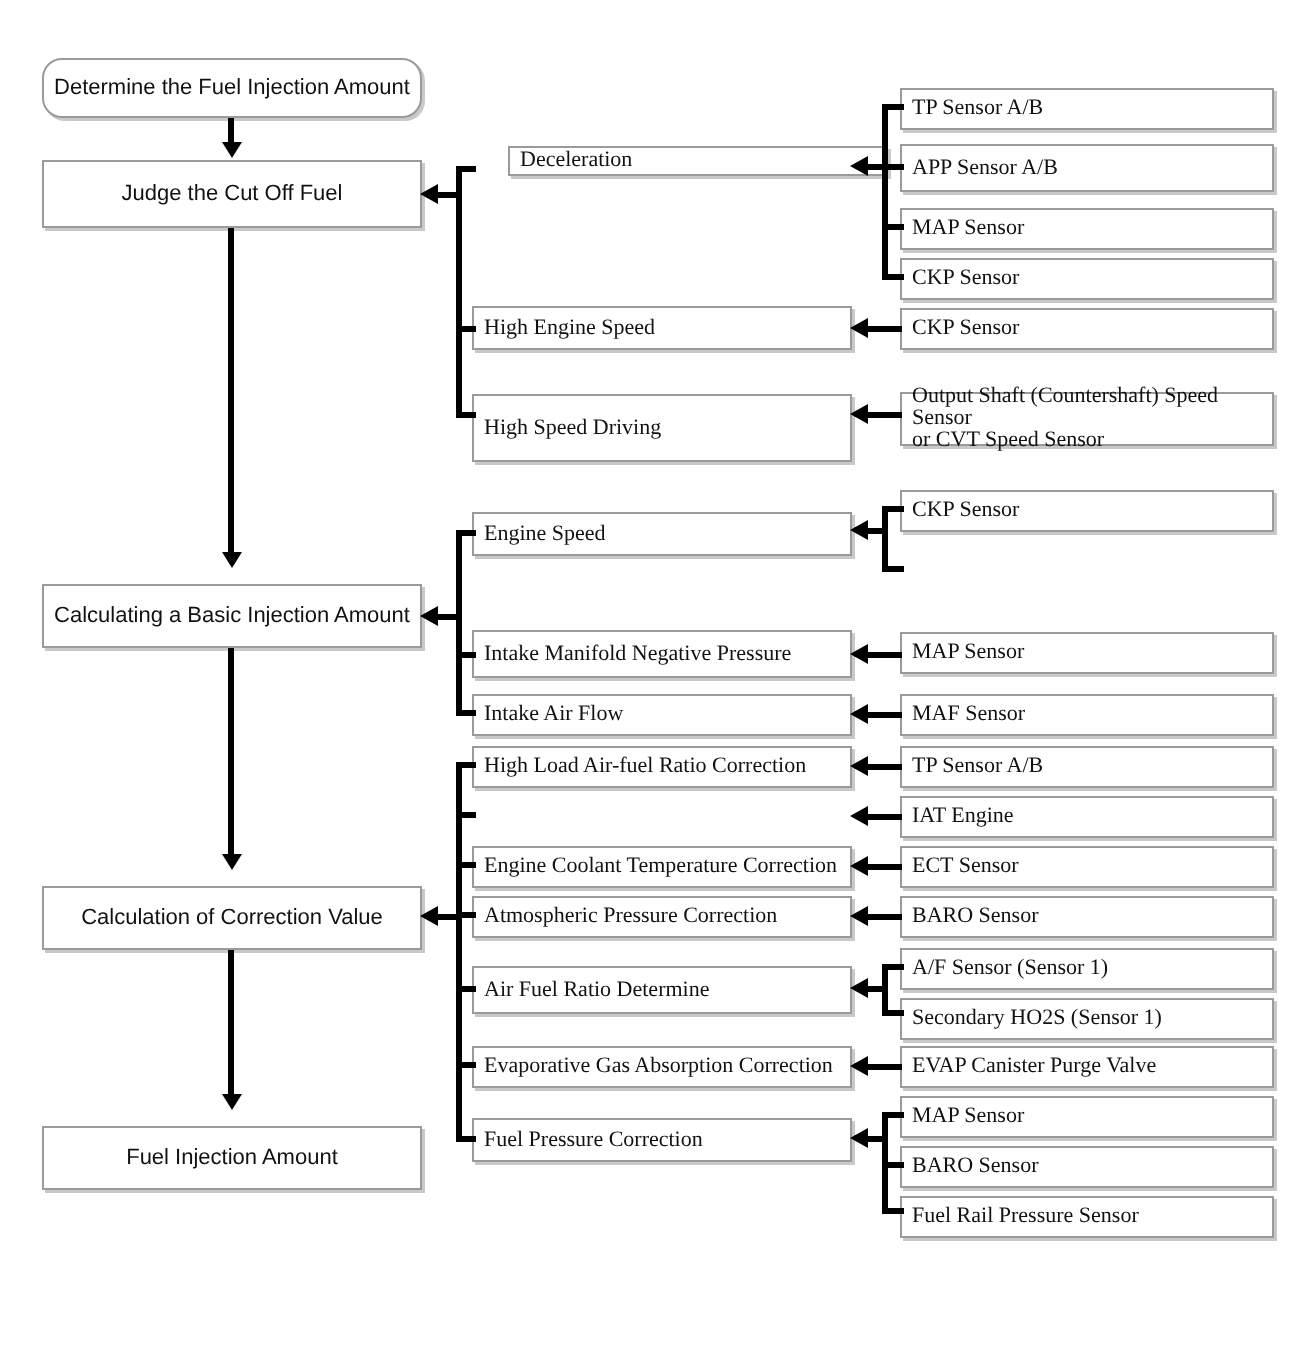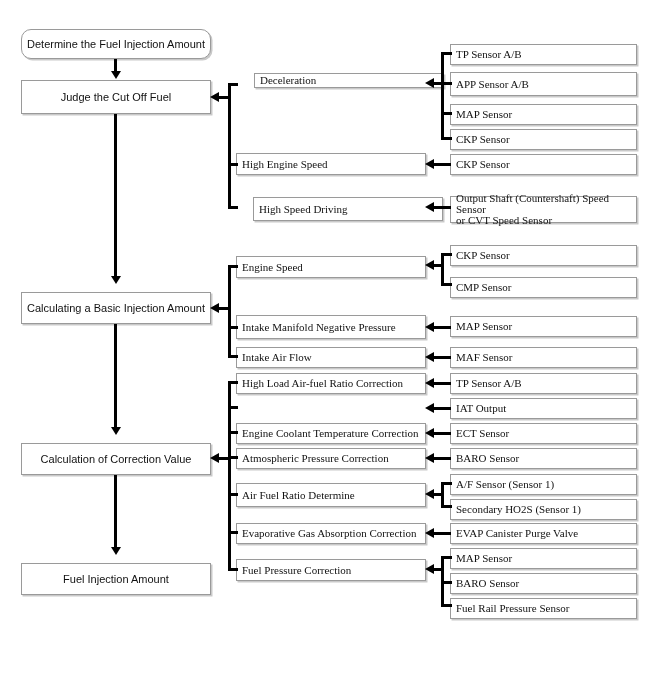--- a/index.html
+++ b/index.html
@@ -112,21 +112,21 @@
 
   <div class="vline" style="left:114px; top:475px; height:74px;"></div>
   <div class="arrow-down" style="left:111px; top:547px;"></div>
 
   <div class="node left" style="left:224px; top:73px; width:190px; height:15px;margin-left:30px;">
     <span class="txt">Deceleration</span>
   </div>
   <div class="node left" style="left:236px; top:153px; width:190px; height:22px;">
     <span class="txt">High Engine Speed</span>
   </div>
-  <div class="node left" style="left:253px; top:197px; width:190px; height:24px;">
+  <div class="node left" style="left:236px; top:197px; width:190px; height:34px;">
     <span class="txt">High Speed Driving</span>
   </div>
 
   <div class="vline" style="left:228px; top:83px; height:126px;"></div>
   <div class="hline" style="left:228px; top:83px; width:10px;"></div>
   <div class="hline" style="left:228px; top:163px; width:10px;"></div>
   <div class="hline" style="left:228px; top:206px; width:10px;"></div>
   <div class="hline" style="left:219px; top:96px; width:11px;"></div>
   <div class="arrow-left" style="left:210px; top:92px;"></div>
 
@@ -176,23 +176,20 @@
 
   <div class="vline" style="left:228px; top:265px; height:93px;"></div>
   <div class="hline" style="left:228px; top:265px; width:10px;"></div>
   <div class="hline" style="left:228px; top:326px; width:10px;"></div>
   <div class="hline" style="left:228px; top:355px; width:10px;"></div>
   <div class="hline" style="left:219px; top:307px; width:11px;"></div>
   <div class="arrow-left" style="left:210px; top:303px;"></div>
 
   <div class="node left" style="left:450px; top:245px; width:187px; height:21px;">
     <span class="txt">CKP Sensor</span>
-  </div>
-  <div class="node left" style="left:450px; top:277px; width:187px; height:21px;">
-    <span class="txt">CMP Sensor</span>
   </div>
   <div class="vline" style="left:441px; top:253px; height:33px;"></div>
   <div class="hline" style="left:441px; top:253px; width:11px;"></div>
   <div class="hline" style="left:441px; top:283px; width:11px;"></div>
   <div class="hline" style="left:434px; top:264px; width:9px;"></div>
   <div class="arrow-left" style="left:425px; top:260px;"></div>
 
   <div class="node left" style="left:450px; top:316px; width:187px; height:21px;">
     <span class="txt">MAP Sensor</span>
   </div>
@@ -235,21 +232,21 @@
   <div class="hline" style="left:219px; top:457px; width:11px;"></div>
   <div class="arrow-left" style="left:210px; top:453px;"></div>
 
   <div class="node left" style="left:450px; top:373px; width:187px; height:21px;">
     <span class="txt">TP Sensor A/B</span>
   </div>
   <div class="hline" style="left:430px; top:382px; width:21px;"></div>
   <div class="arrow-left" style="left:425px; top:378px;"></div>
 
   <div class="node left" style="left:450px; top:398px; width:187px; height:21px;">
-    <span class="txt">IAT Output</span>
+    <span class="txt">IAT Engine</span>
   </div>
   <div class="hline" style="left:430px; top:407px; width:21px;"></div>
   <div class="arrow-left" style="left:425px; top:403px;"></div>
 
   <div class="node left" style="left:450px; top:423px; width:187px; height:21px;">
     <span class="txt">ECT Sensor</span>
   </div>
   <div class="hline" style="left:430px; top:432px; width:21px;"></div>
   <div class="arrow-left" style="left:425px; top:428px;"></div>
 

